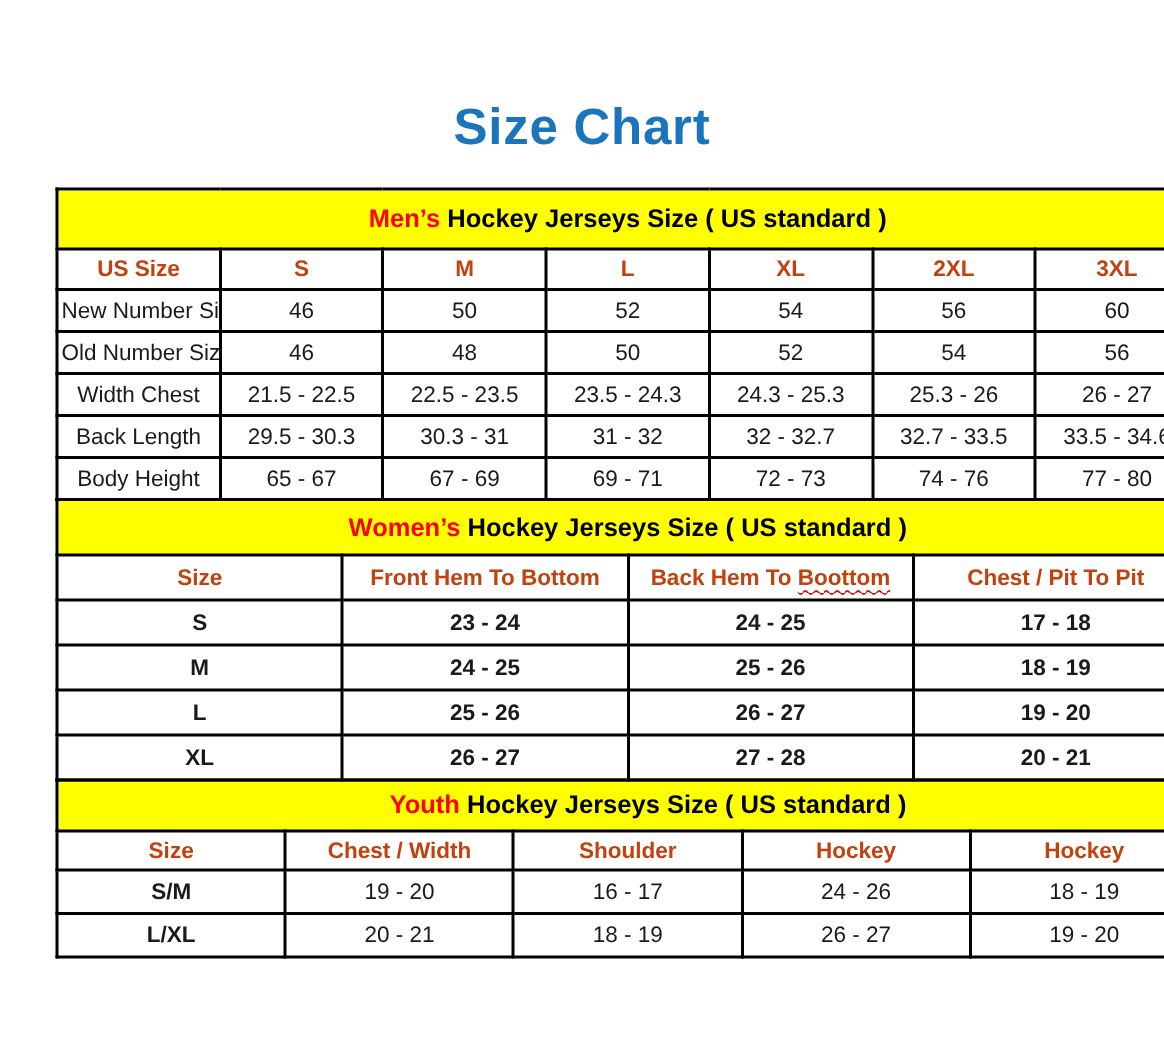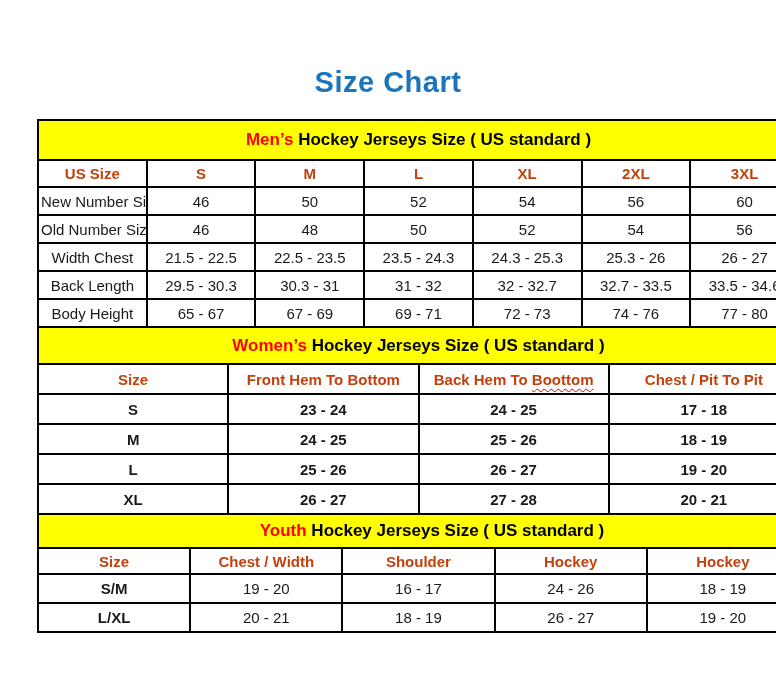--- a/index.html
+++ b/index.html
@@ -7,21 +7,21 @@
     padding: 0;
     background: #ffffff;
     width: 776px;
     height: 692px;
     overflow: hidden;
     font-family: "Liberation Sans", "DejaVu Sans", sans-serif;
   }
   .page-title {
     margin: 66px 0 0 0;
     text-align: center;
-    font-size: 29px;
+    font-size: 34px;
     font-weight: bold;
     color: var(--title-blue, #1b75bc);
     letter-spacing: 0.5px;
   }
   .tables-wrap {
     width: 702px;
     margin: 20px auto 0 auto;
   }
   table.size-table {
     width: 763px;

